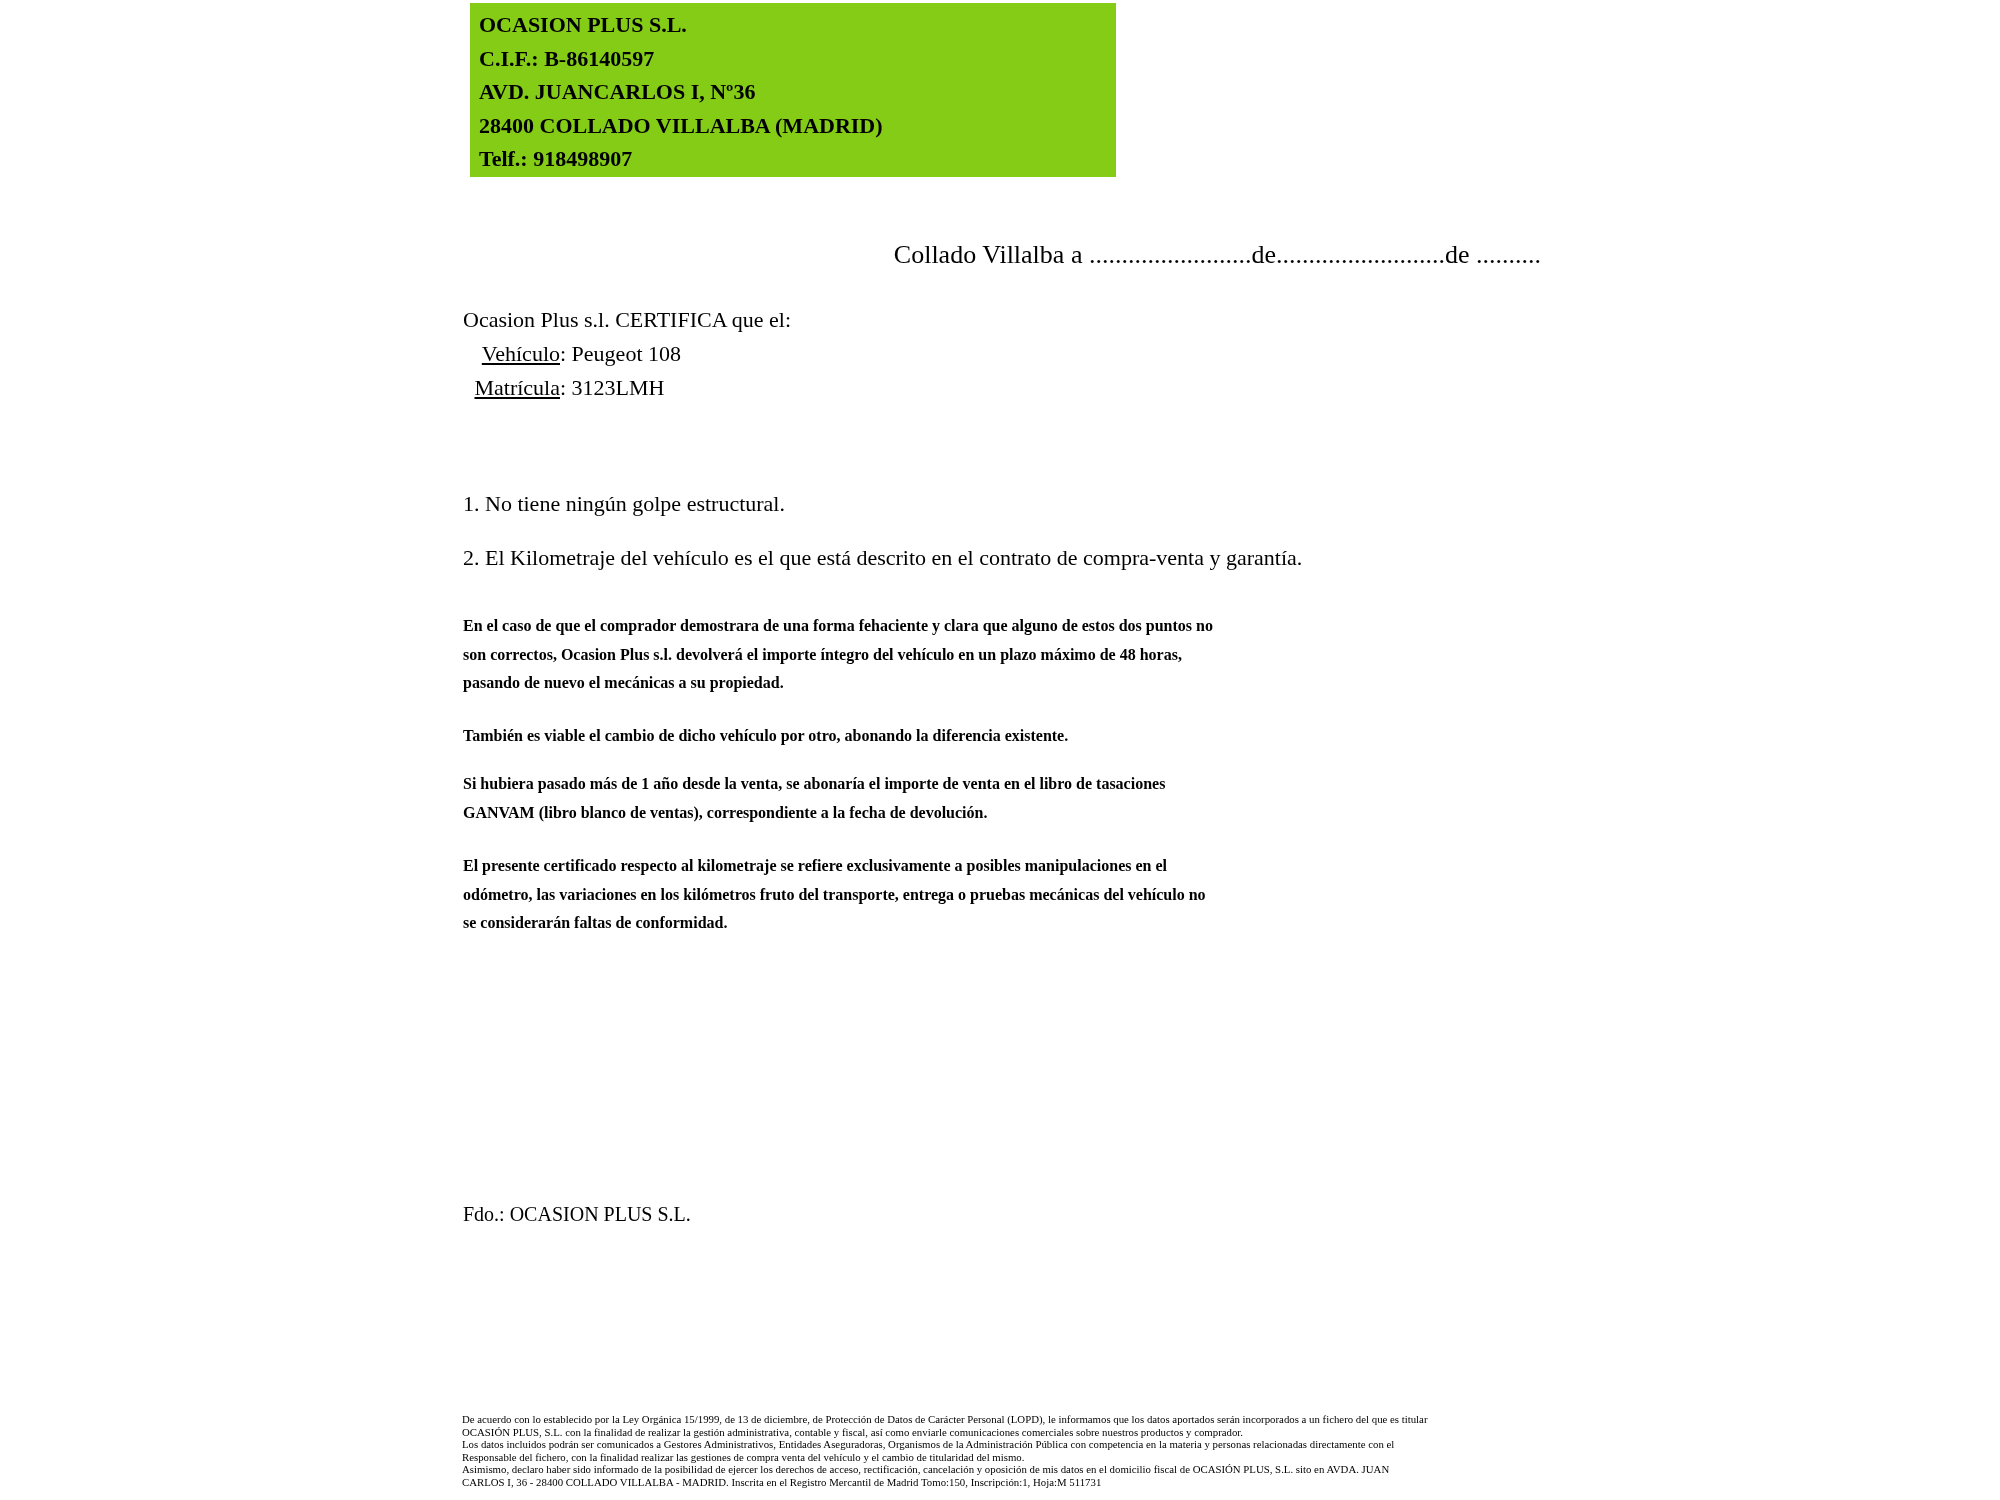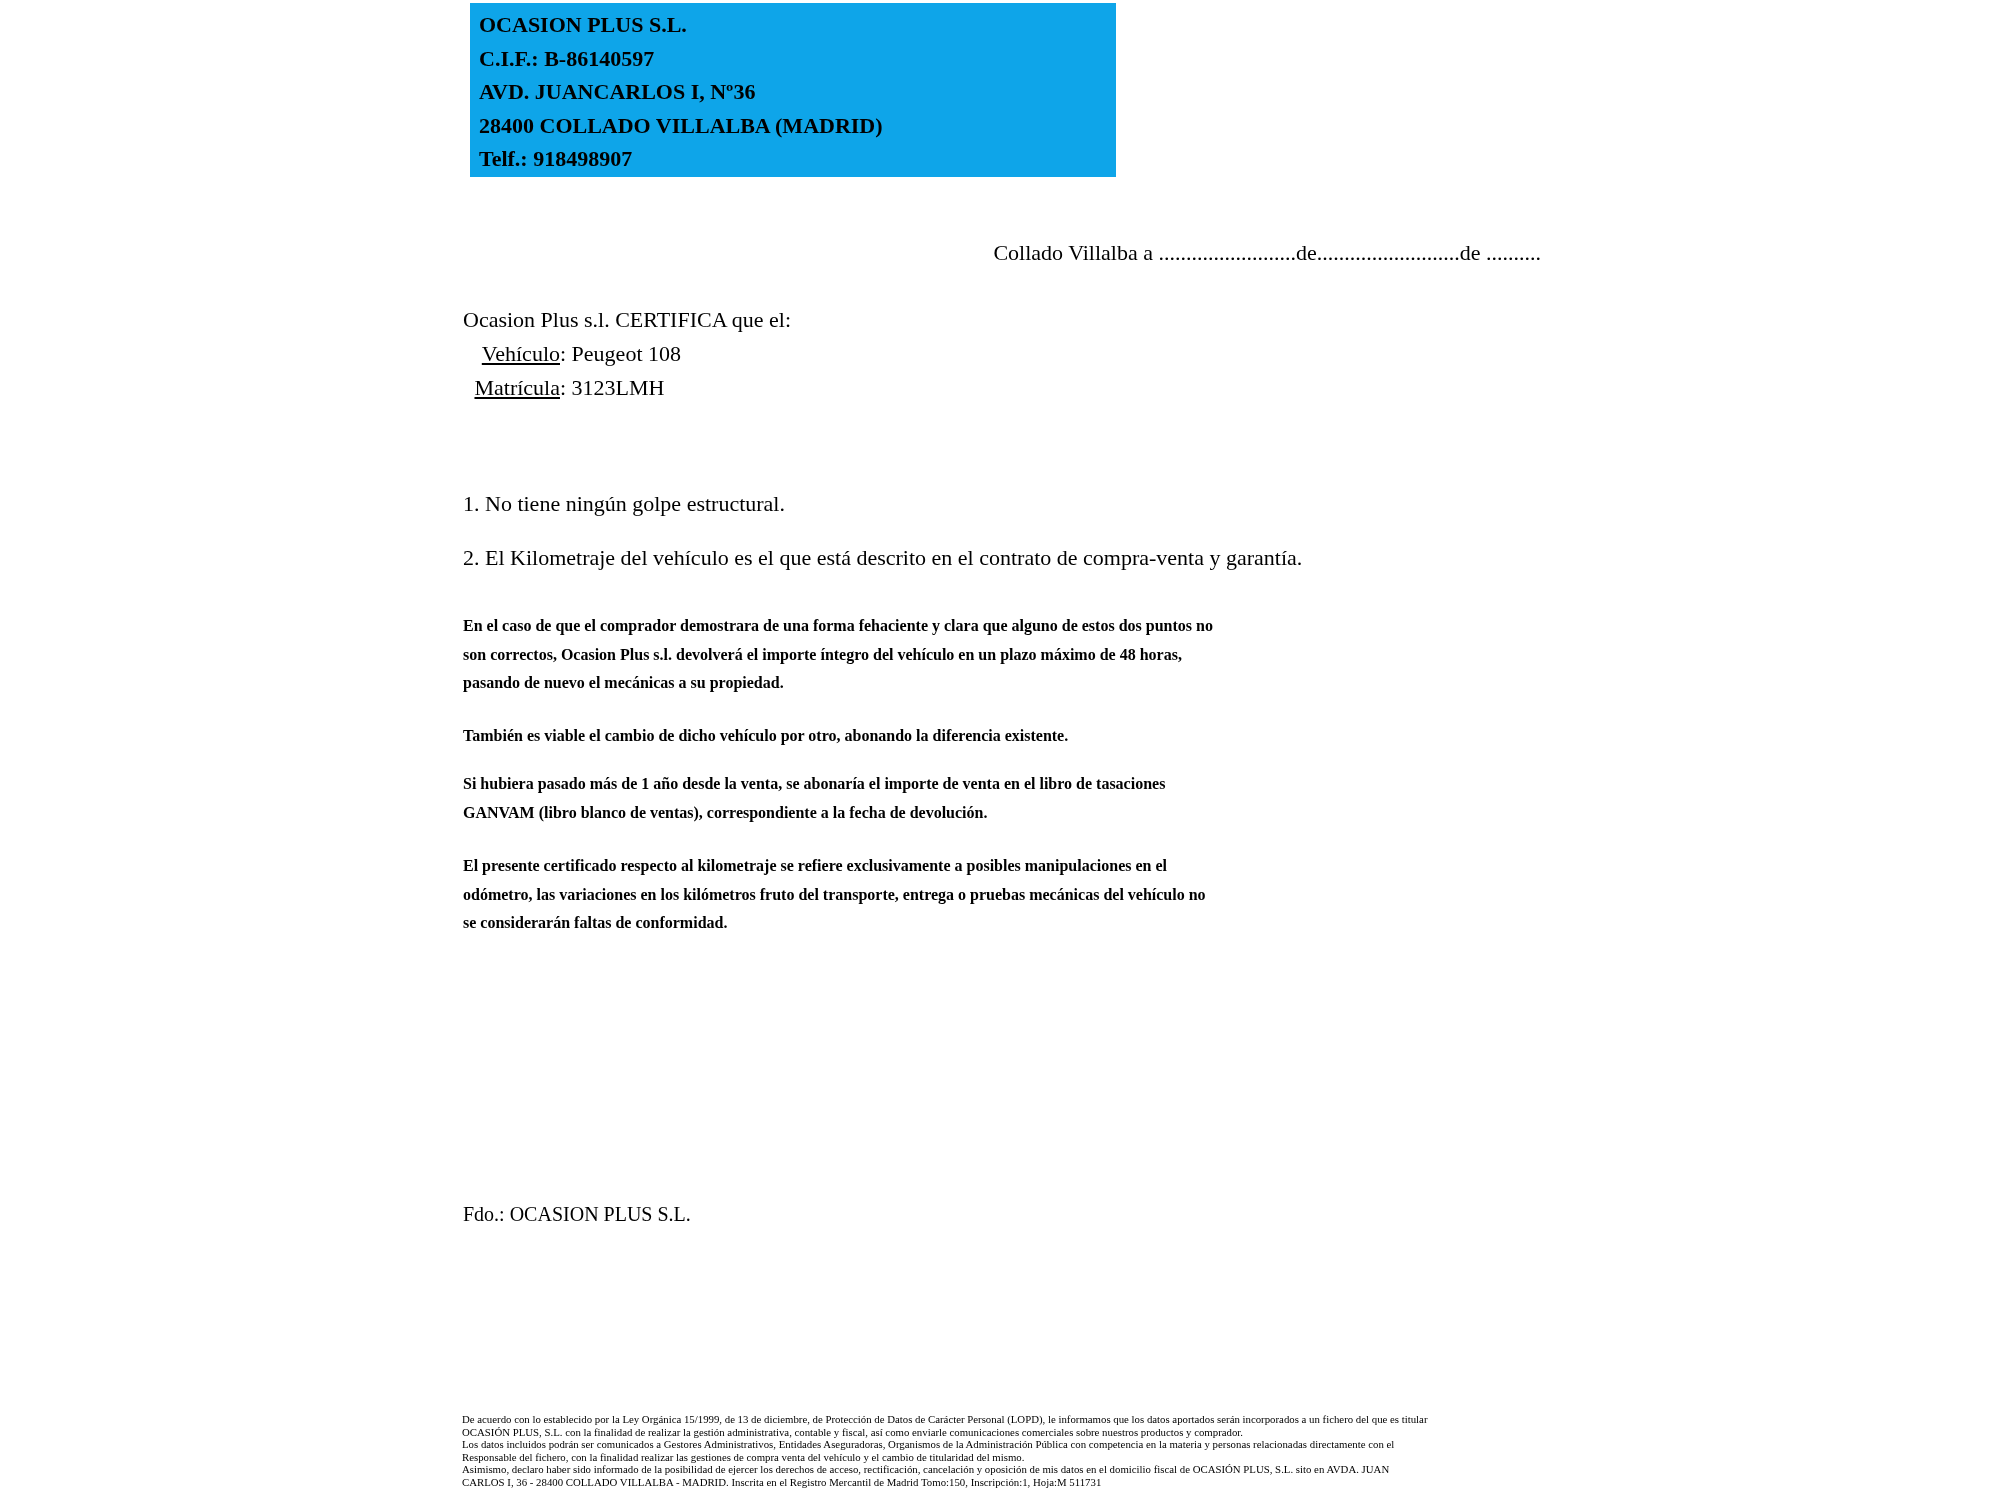--- a/index.html
+++ b/index.html
@@ -10,36 +10,36 @@
     color: #000000;
     font-family: "Liberation Serif", "DejaVu Serif", serif;
     overflow: hidden;
   }
   .abs { position: absolute; }
 
   
   .header-box {
     left: 470px; top: 3px;
     width: 646px; height: 174px;
-    background: #0ea5e9;
+    background: #84cc16;
     padding: 5px 0 0 9px;
   }
   .header-line {
     font-weight: bold;
     font-size: 22px;
     line-height: 33.5px;
     white-space: nowrap;
   }
 
   
   .date-line {
     left: 463px; top: 240px;
     width: 1078px;
     text-align: right;
-    font-size: 22px;
+    font-size: 26px;
     white-space: nowrap;
   }
 
   
   .cert-block { left: 463px; top: 303px; font-size: 22px; }
   .cert-block .row { line-height: 34px; white-space: nowrap; }
   .field-label {
     display: inline-block;
     min-width: 97px;
     text-decoration: underline;

